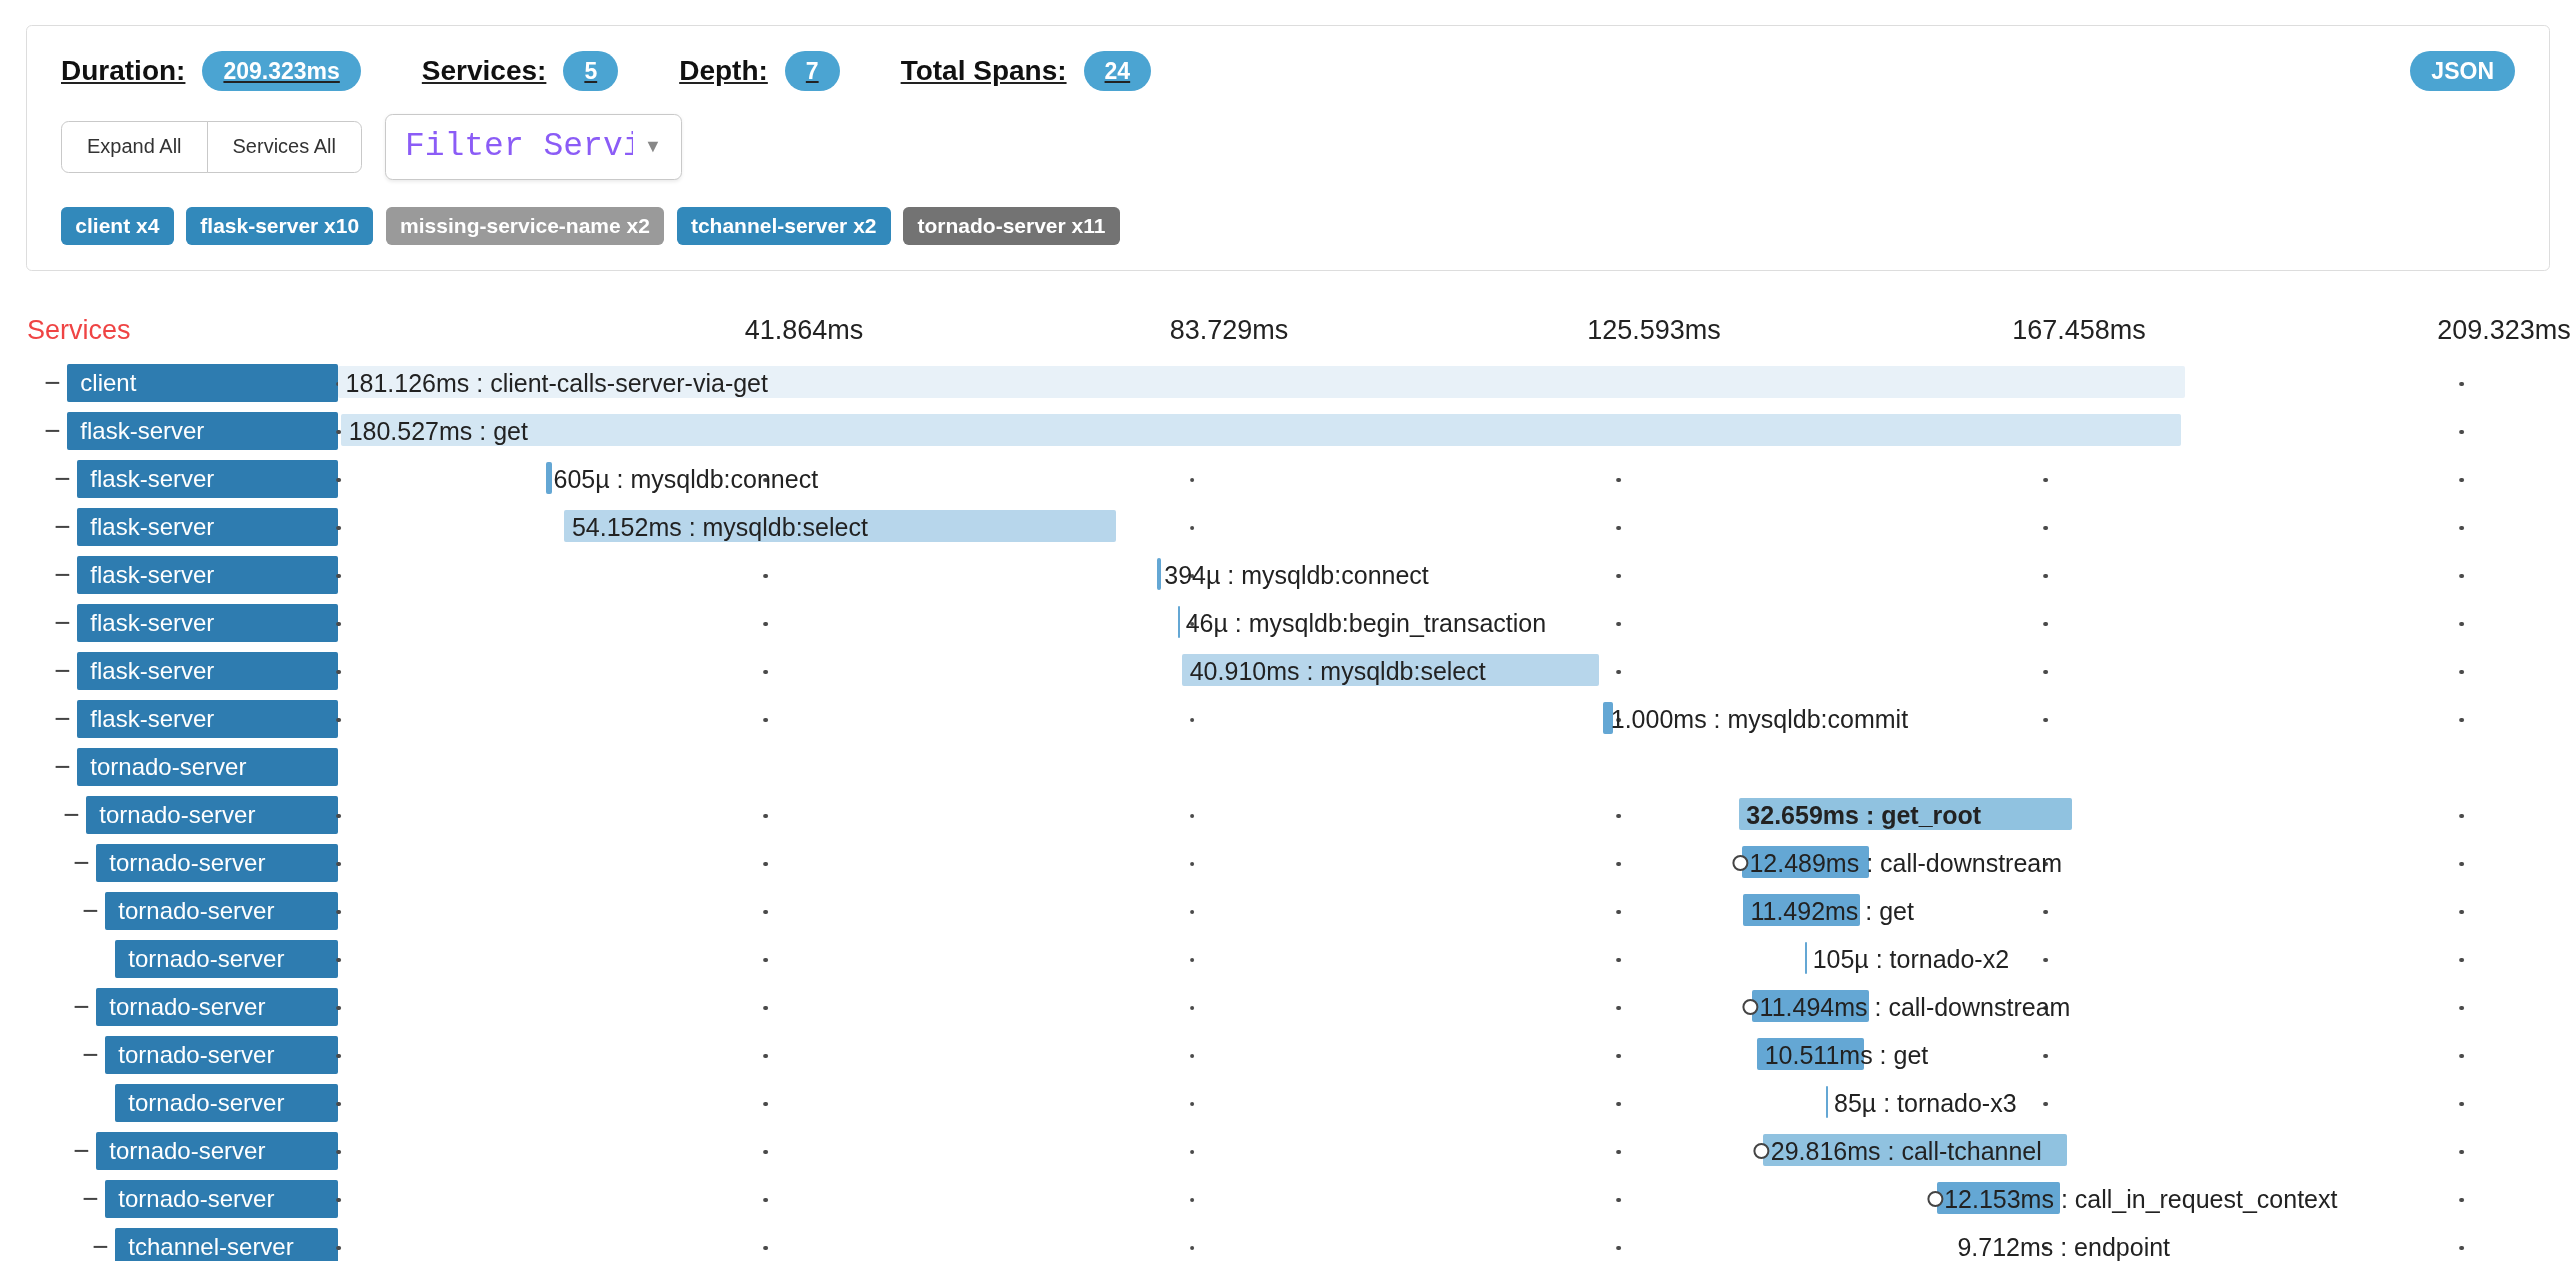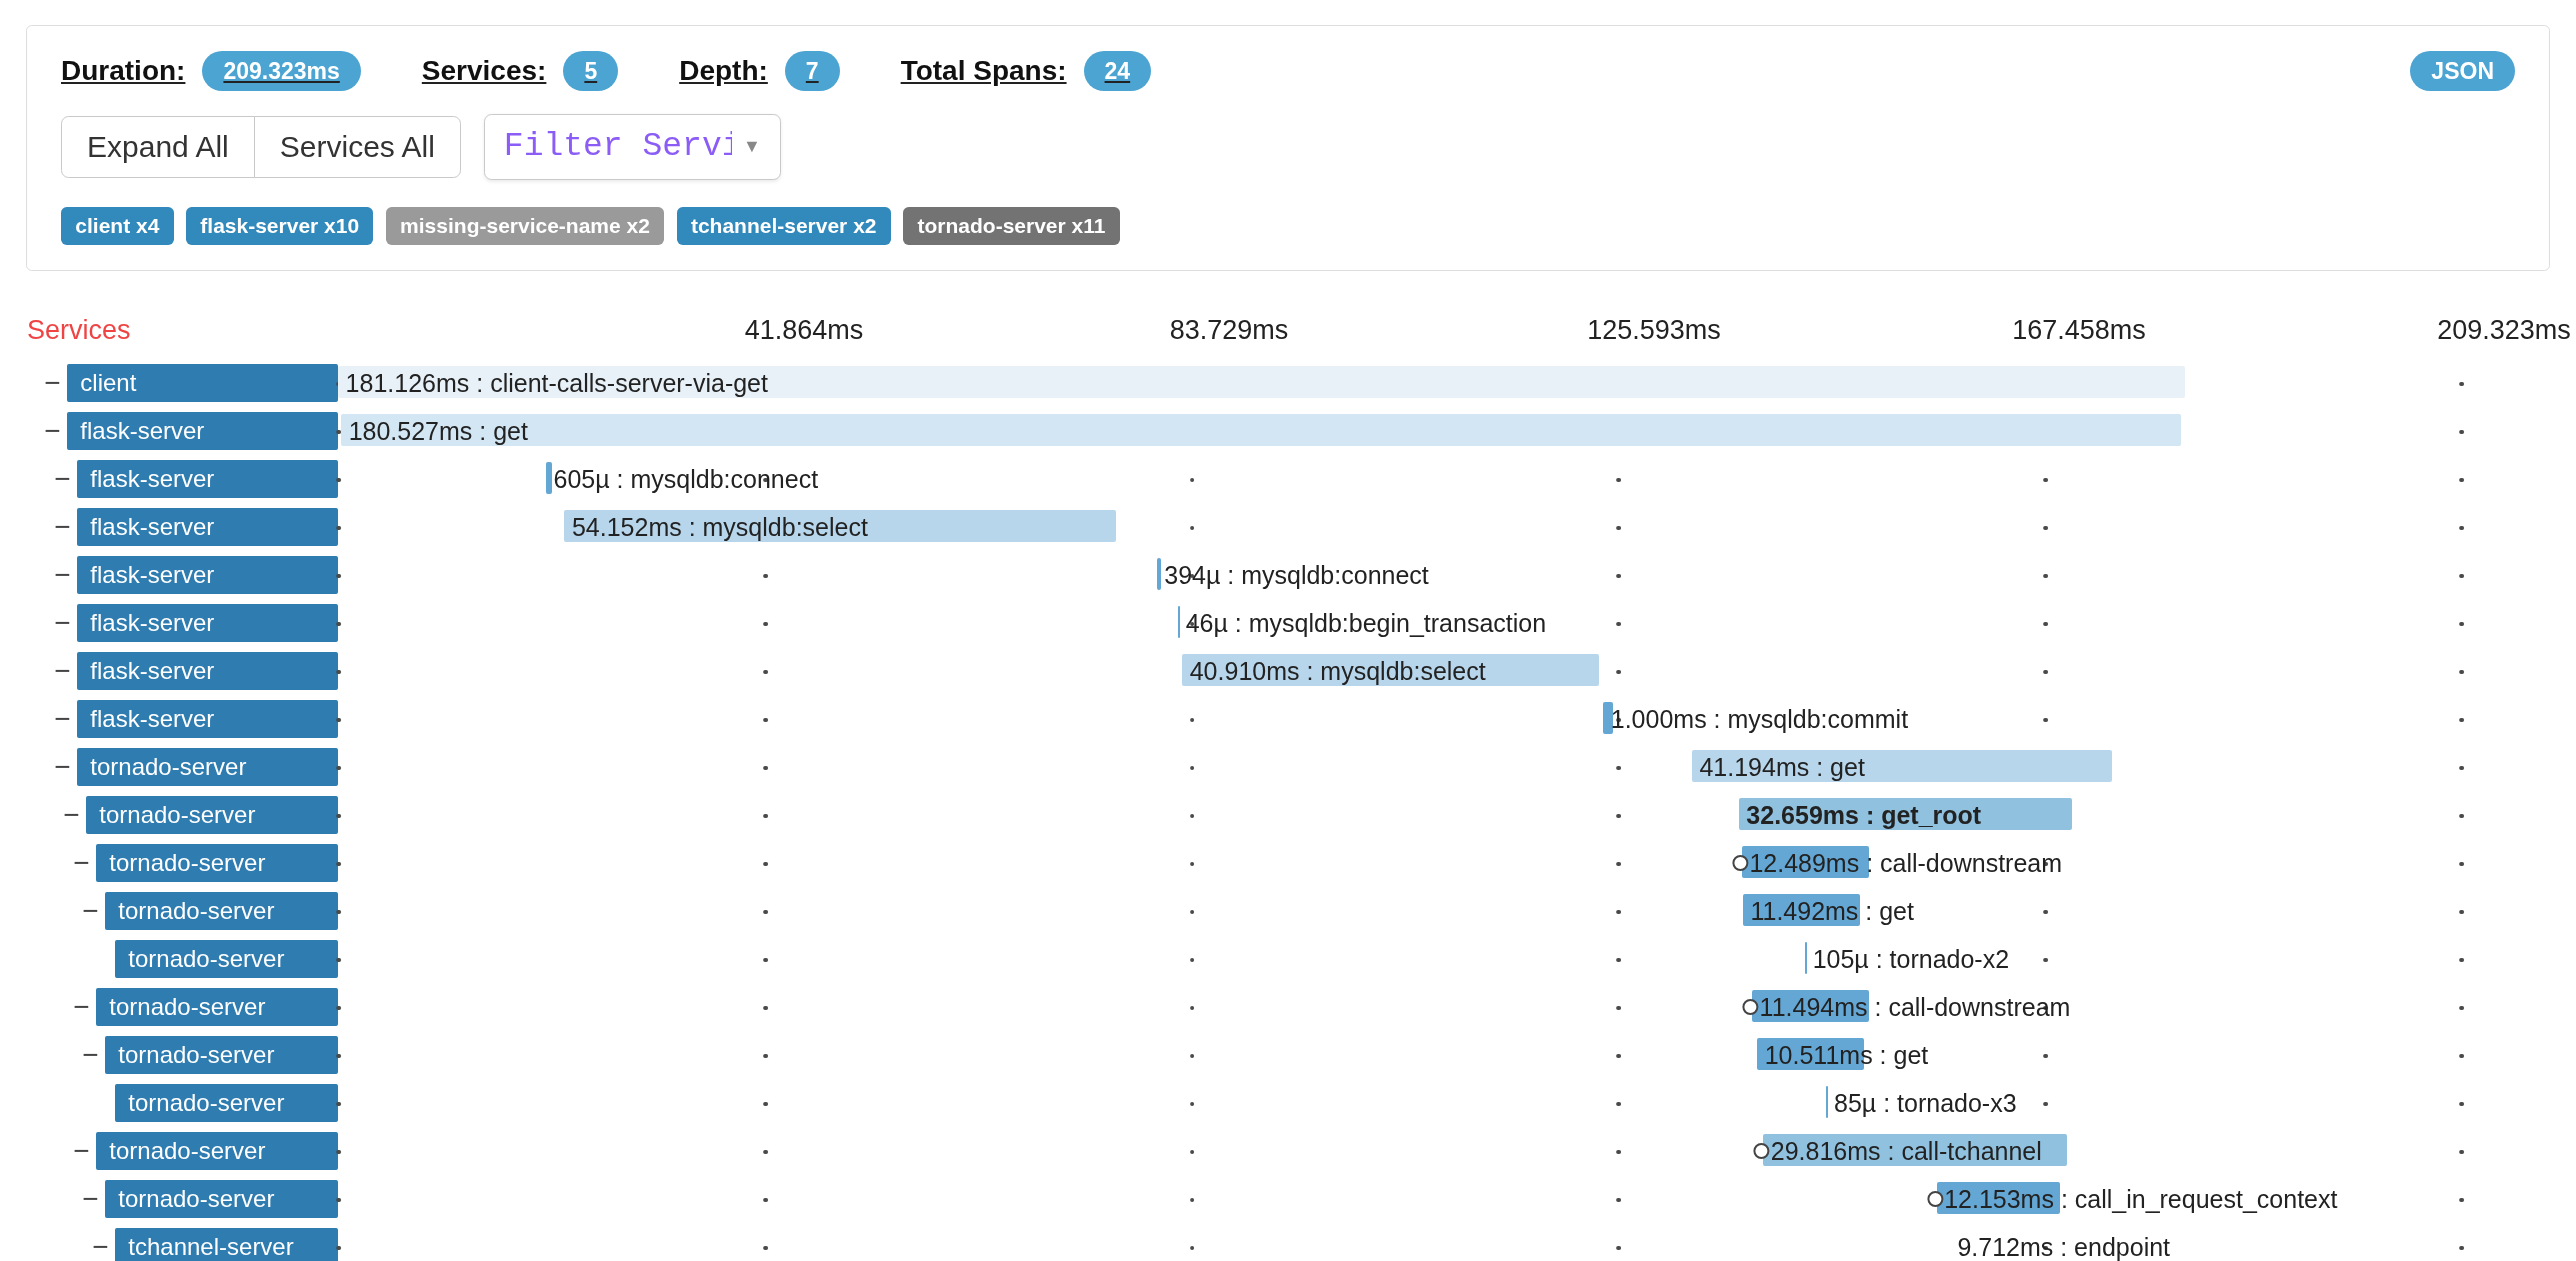--- a/index.html
+++ b/index.html
@@ -10,21 +10,21 @@
   .card { margin:25px 26px 0 26px; border:1px solid #ddd; border-radius:5.7px; background:#fff;
     padding:25px 34px 25px 34px; }
   .stats-row { display:flex; align-items:center; gap:61px; }
   .stat { display:flex; align-items:center; gap:17px;text-decoration:underline; }
   .stat-label { font-size:28px; font-weight:bold; color:#111; }
   .badge { background:#4ba4d2; color:#fff; border-radius:952px; padding:8.6px 21px;
     font-size:23px; font-weight:bold; line-height:1; }
   .json-btn { margin-left:auto; cursor:pointer; }
   .controls-row { margin-top:23px; display:flex; align-items:center; gap:23px; }
   .btn-group { display:flex; }
-  .btn-group button { font-size:30px; color:#333; background:#fff; border:1px solid #c9c9c9;
+  .btn-group button { font-size:20px; color:#333; background:#fff; border:1px solid #c9c9c9;
     padding:13.3px 25px; cursor:pointer; font-family:inherit; }
   .btn-group button:first-child { border-radius:7.6px 0 0 7.6px; }
   .btn-group button:last-child { border-radius:0 7.6px 7.6px 0; margin-left:-1px; }
   .filter-select { width:297px; display:flex; align-items:center; justify-content:space-between;
     border:1px solid #c9c9c9; border-radius:7.6px; padding:13.3px 19px; background:#fff;
     box-shadow:0 1.9px 3.8px rgba(0,0,0,0.08); cursor:pointer; }
   .filter-select .ph { font-size:33px; color:#8b5cf6; white-space:nowrap; overflow:hidden;font-family:Liberation Mono, monospace; }
   .filter-select .caret { font-size:18px; color:#888; margin-left:11.4px; }
   .tags-row { margin-top:27px; display:flex; gap:12.4px; }
   .tag { color:#fff; font-weight:bold; font-size:21px; padding:8.6px 14.3px; border-radius:5.7px;
@@ -248,30 +248,20 @@
           <div class="bar" style="left: 59.2864%; width: 0.477731%; background: rgb(100, 167, 212);"></div>
           <span class="span-label" style="left: calc(59.2864% + 7.6px);">1.000ms : mysqldb:commit</span>
         </div>
       </div>
       <div class="row">
         <div class="svc-cell">
           <span class="spacer" style="width: 48px;"></span>
           <span class="minus">−</span>
           <div class="svc-label">tornado-server</div>
         </div>
-        <div class="track">
-          <span class="dot" style="left: 0%;"></span>
-          <span class="dot" style="left: 20%;"></span>
-          <span class="dot" style="left: 40%;"></span>
-          <span class="dot" style="left: 60%;"></span>
-          <span class="dot" style="left: 80%;"></span>
-          <span class="dot" style="left: 99.5%;"></span>
-          <div class="bar" style="left: 63.4426%; width: 19.6796%; background: rgb(183, 214, 235);"></div>
-          <span class="span-label" style="left: calc(63.4426% + 7.6px);">41.194ms : get</span>
-        </div>
       </div>
       <div class="row">
         <div class="svc-cell">
           <span class="spacer" style="width: 57px;"></span>
           <span class="minus">−</span>
           <div class="svc-label">tornado-server</div>
         </div>
         <div class="track">
           <span class="dot" style="left: 0%;"></span>
           <span class="dot" style="left: 20%;"></span>

